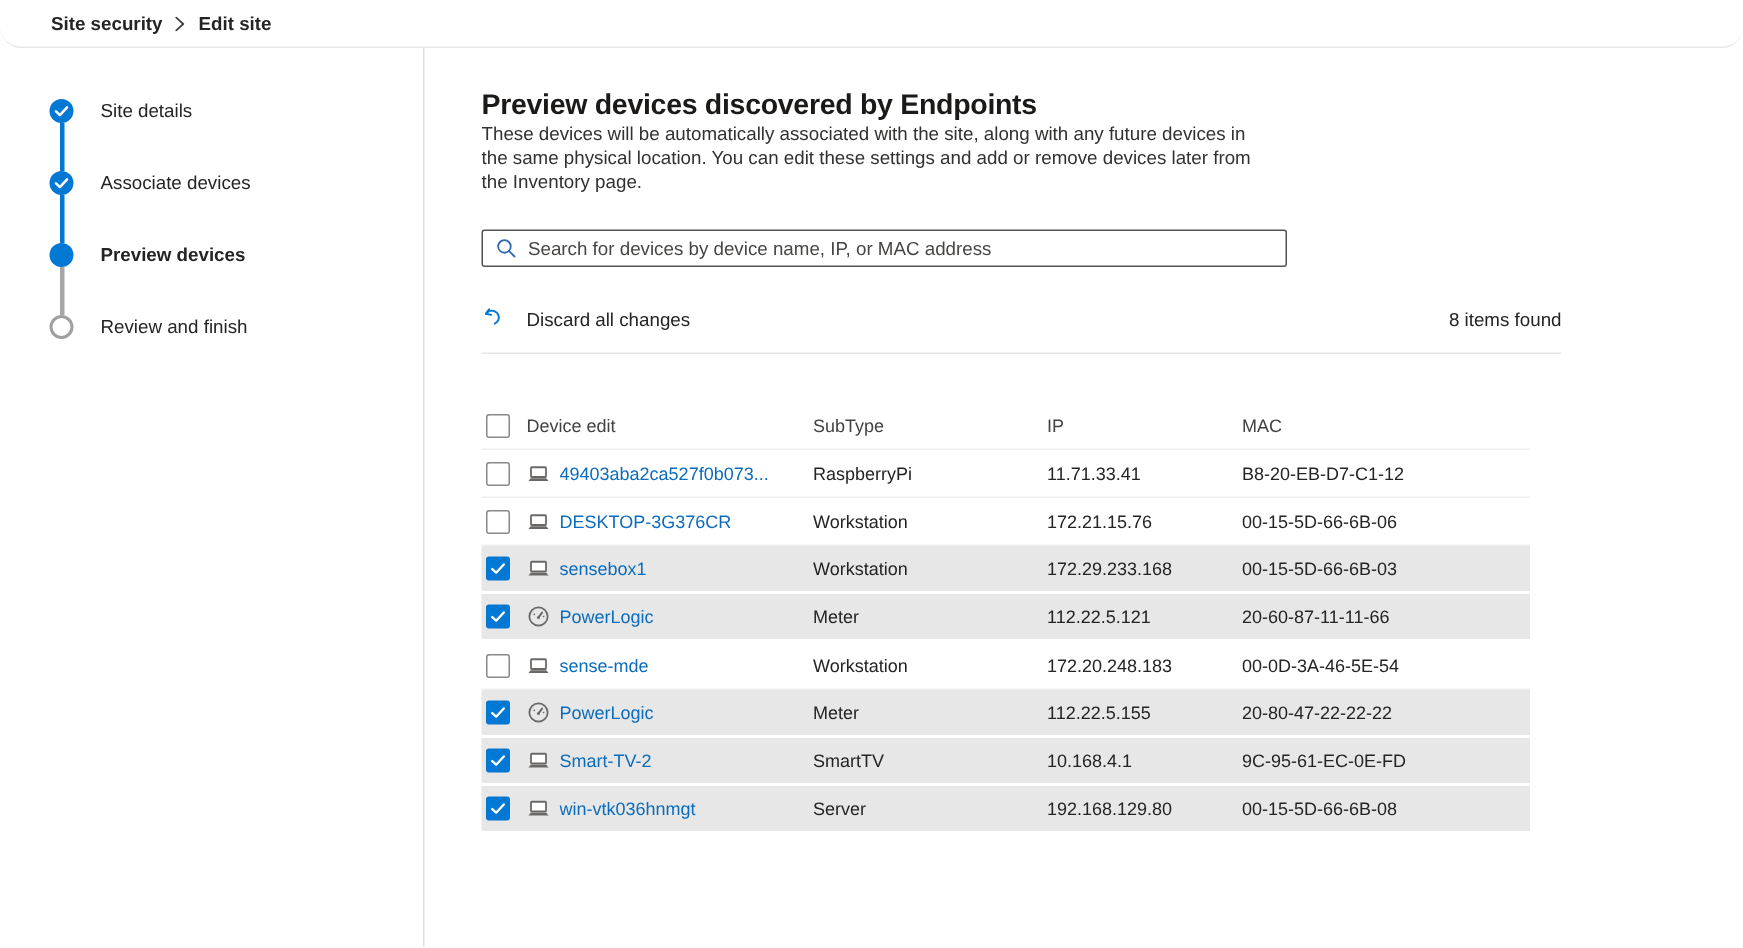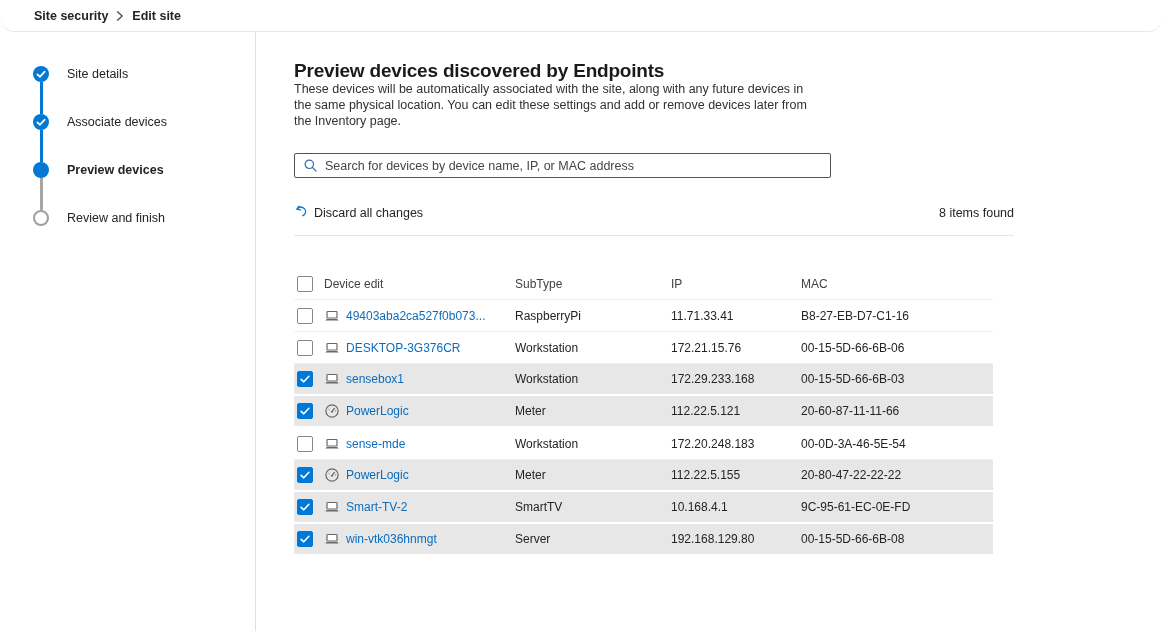--- a/index.html
+++ b/index.html
@@ -9,21 +9,21 @@
 
   
   .topbar { height:32px; display:flex; align-items:center; padding-left:34px; border-bottom:1px solid #e9e8e7;border-radius:14px; }
   .crumb { font-size:12.5px; font-weight:700; color:#242424; text-decoration:none; cursor:pointer; }
   .crumb.current { cursor:default; }
   .chev { margin:0 8px; display:inline-flex; align-items:center; }
 
   .cols { display:flex; height:599px; }
 
   
-  .sidebar { width:256px; border-right:1px solid #e0e0e0; padding:34px 0 0 33px; flex-shrink:0; }
+  .sidebar { width:283px; border-right:1px solid #e0e0e0; padding:34px 0 0 33px; flex-shrink:0; }
   .step { display:flex; align-items:center; height:16px; cursor:pointer; }
   .circle { width:16px; height:16px; border-radius:50%; margin-right:18px; flex-shrink:0;
             display:inline-flex; align-items:center; justify-content:center; }
   .circle.completed, .circle.current { background:var(--accent); }
   .circle.upcoming { background:#fff; border:2px solid #a19f9d; }
   .steplabel { font-size:12.5px; color:#242424; white-space:nowrap; }
   .steplabel.current { font-weight:700; }
   .connector { width:3px; height:32px; margin-left:6.5px; background:var(--accent); }
   .connector.upcoming { background:#a8a6a4; }
 
@@ -32,21 +32,21 @@
   .title { font-size:19px; font-weight:700; color:#1b1a19; letter-spacing:-0.2px; }
   .desc { font-size:12.5px; line-height:1.26; color:#323130; max-width:516px; }
 
   .searchwrap { margin-top:24px; position:relative; width:537px; }
   .searchwrap input { width:537px; height:25px; border:1px solid #55534f; border-radius:2px;
        padding:0 8px 0 30px; font-size:12.5px; font-family:inherit; color:#242424; outline:none; }
   .searchwrap input::placeholder { color:#484644; opacity:1; }
   .searchicon { position:absolute; left:9px; top:4.5px; }
 
   .toolbar { margin-top:26px; width:720px; display:flex; align-items:center; justify-content:space-between; }
-  .discard { display:flex; align-items:center; gap:5px; background:none; border:none; cursor:pointer;
+  .discard { display:flex; align-items:center; gap:15px; background:none; border:none; cursor:pointer;
              font-family:inherit; font-size:12.5px; color:#242424; padding:0;justify-content:space-between; }
   .itemsfound { font-size:12.5px; color:#242424; }
   .divider { margin-top:13px; width:720px; height:1px; background:#e5e5e5; }
 
   
   table { margin-top:33px; width:699px; border-collapse:separate; border-spacing:0; table-layout:fixed; }
   th { text-align:left; font-weight:400; font-size:12px; color:#424242; height:31px;
        border-bottom:1px solid #efefef; vertical-align:middle; }
   td { height:32px; font-size:12px; color:#242424; vertical-align:middle;
        border-bottom:1px solid #efefef; }
@@ -162,21 +162,21 @@
   <svg width="16" height="14" viewBox="0 0 16 14">
                       <rect x="3" y="2.5" width="10" height="6.5" rx="0.5" fill="#fff" stroke="#6b6967" stroke-width="1.2"></rect>
                       <path d="M1.3 11.6 L14.7 11.6 L13.2 9.9 L2.8 9.9 Z" fill="#6b6967"></path>
                     </svg>
 </span>
                   <a class="devlink" href="#">49403aba2ca527f0b073...</a>
                 </div>
               </td>
               <td>RaspberryPi</td>
               <td>11.71.33.41</td>
-              <td>B8-27-EB-D7-C1-16</td>
+              <td>B8-20-EB-D7-C1-12</td>
             </tr>
             <tr>
               <td>
                 <div class="devcellin">
                   <span class="checkbox"></span>
                   <span class="devicon">
   <svg width="16" height="14" viewBox="0 0 16 14">
                       <rect x="3" y="2.5" width="10" height="6.5" rx="0.5" fill="#fff" stroke="#6b6967" stroke-width="1.2"></rect>
                       <path d="M1.3 11.6 L14.7 11.6 L13.2 9.9 L2.8 9.9 Z" fill="#6b6967"></path>
                     </svg>

